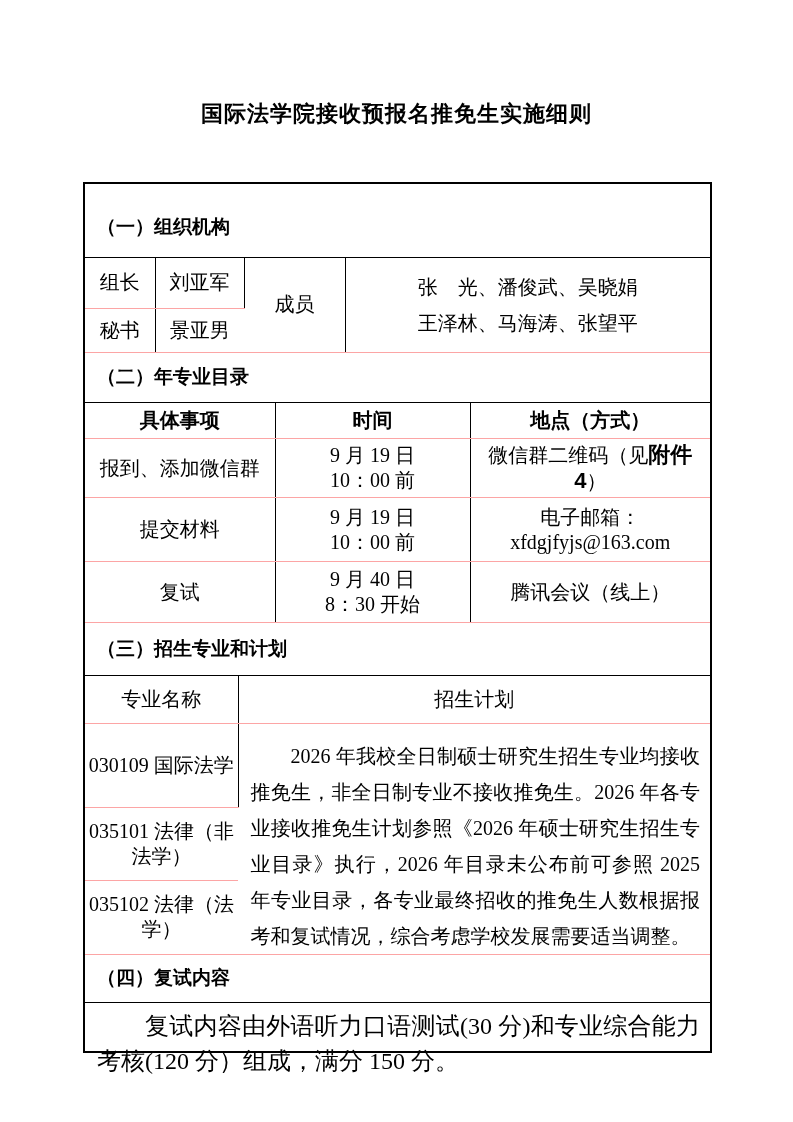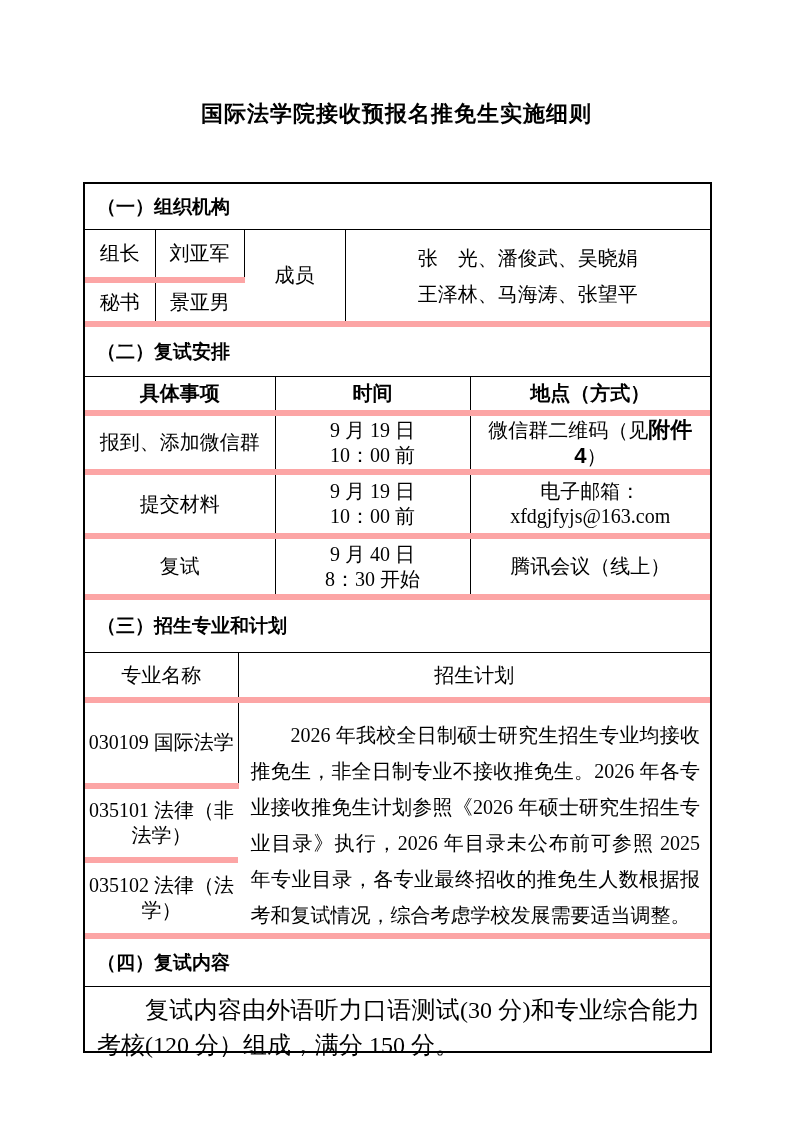--- a/index.html
+++ b/index.html
@@ -29,32 +29,32 @@
     border:2px solid #000;
   }
   .sec-heading {
     display:flex; align-items:center;
     padding-left:12px;
     font-family:"Liberation Sans","DejaVu Sans",sans-serif;
     font-weight:bold;
     font-size:19px;
     border-bottom:1px solid #000;
   }
-  .h-s1 { height:46px; }
+  .h-s1 { height:62px;margin-top:12px; }
   .h-s2 { height:50px; }
   .h-s3 { height:53px; }
   .h-s4 { height:48px; }
   table {
     width:100%;
     border-collapse:collapse;
     table-layout:fixed;
   }
   td {
     border-right:1px solid #000;
-    border-bottom:6px solid #fca5a5;
+    border-bottom:1px solid #fca5a5;
     text-align:center;
     vertical-align:middle;
     font-size:20px;
     line-height:25px;
     padding:0;
   }
   td:last-child { border-right:none; }
   .th-cell {
     font-family:"Liberation Sans","DejaVu Sans",sans-serif;
     font-weight:bold;
@@ -103,21 +103,21 @@
           <div>王泽林、马海涛、张望平</div>
         </td>
       </tr>
       <tr style="height:44px">
         <td>秘书</td>
         <td>景亚男</td>
       </tr>
     </tbody>
       </table>
 
-    <div class="sec-heading h-s2">（二）复试安排</div>
+    <div class="sec-heading h-s2">（二）年专业目录</div>
     <table>
       <colgroup>
           <col style="width:190px">
           <col style="width:195px">
           <col>
         </colgroup>
       <tbody>
           <tr style="height:36px">
         <td class="th-cell">具体事项</td>
         <td class="th-cell">时间</td>

